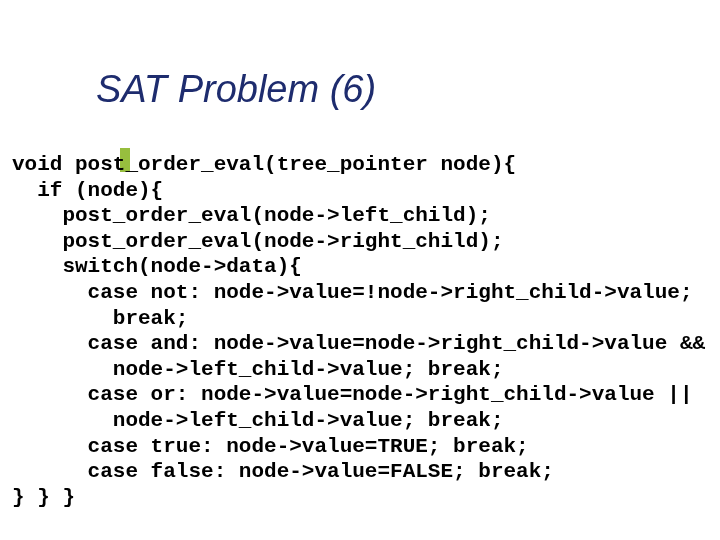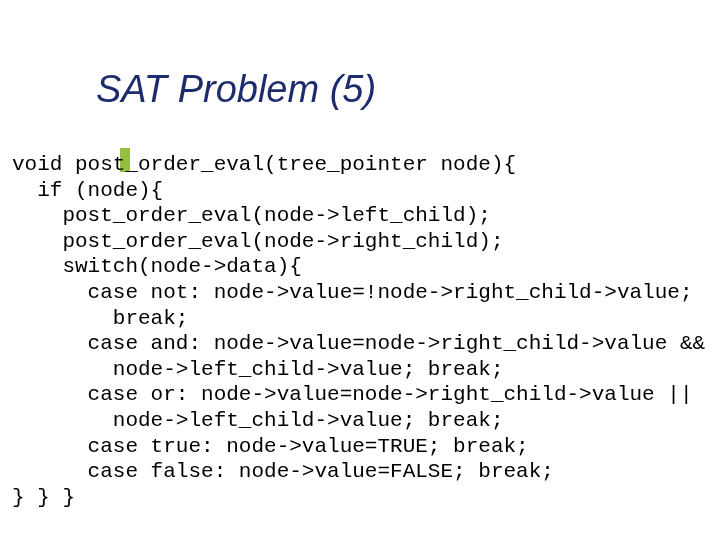--- a/index.html
+++ b/index.html
@@ -44,32 +44,32 @@
   .code-block {
     position: absolute;
     top: 152px;
     left: 12px;
     right: 12px;
     font-family: "Courier New", Courier, monospace;
     font-size: 21px;
     line-height: 1.22;
     color: #000000;
     white-space: pre;
-    font-weight: normal;
+    font-weight: bold;
   }
 </style>
 </head>
 <body>
 
 <div class="slide">
 
   <div class="title-block">
     <div class="accent"></div>
     <div class="title-wrap">
-      <span class="title-text">SAT Problem (5)</span>
+      <span class="title-text">SAT Problem (6)</span>
     </div>
   </div>
 
   <div class="code-block"><span>void post_order_eval(tree_pointer node){</span>
 <span>  if (node){</span>
 <span>    post_order_eval(node-&gt;left_child);</span>
 <span>    post_order_eval(node-&gt;right_child);</span>
 <span>    switch(node-&gt;data){</span>
 <span>      case not: node-&gt;value=!node-&gt;right_child-&gt;value;</span>
 <span>        break;</span>

